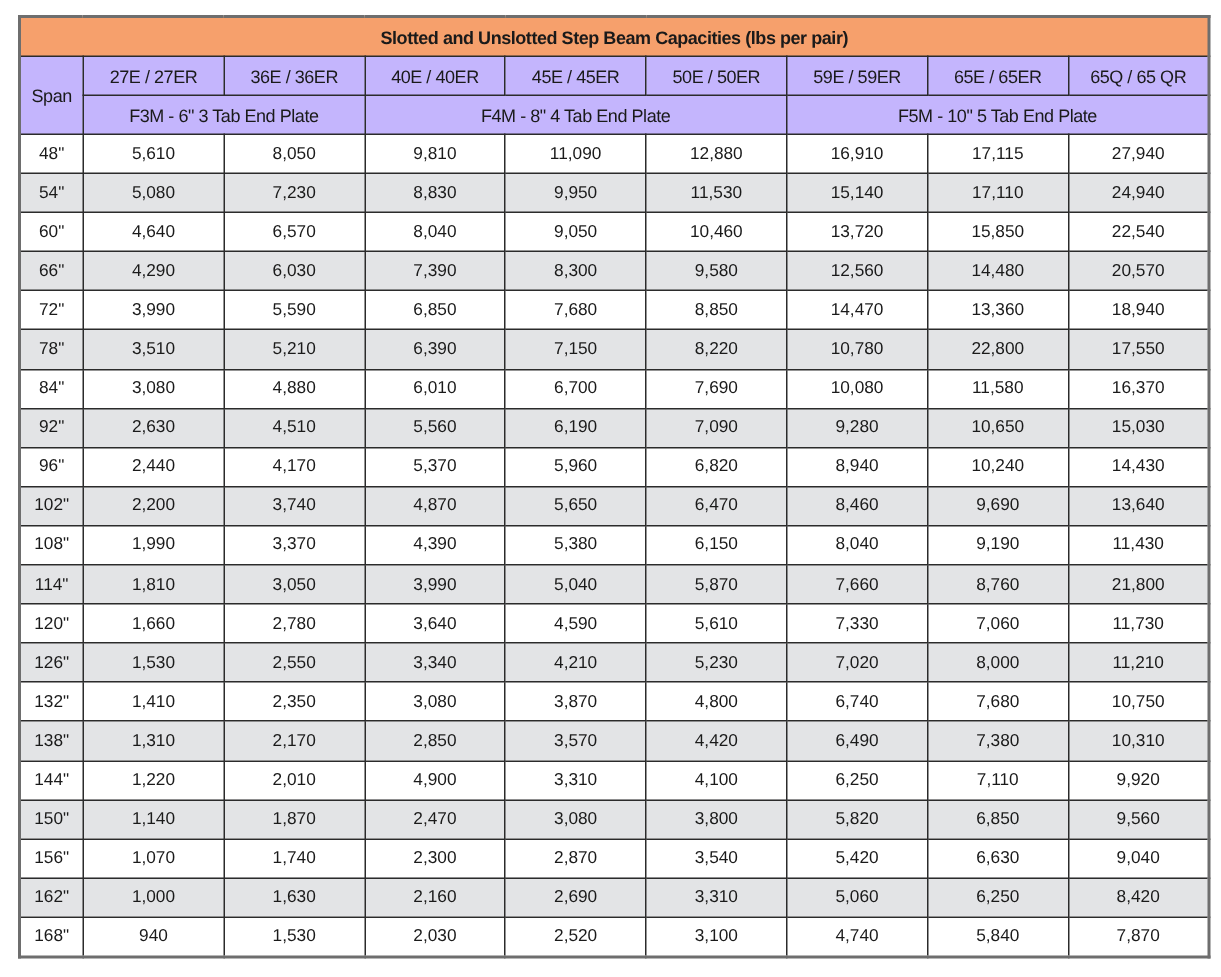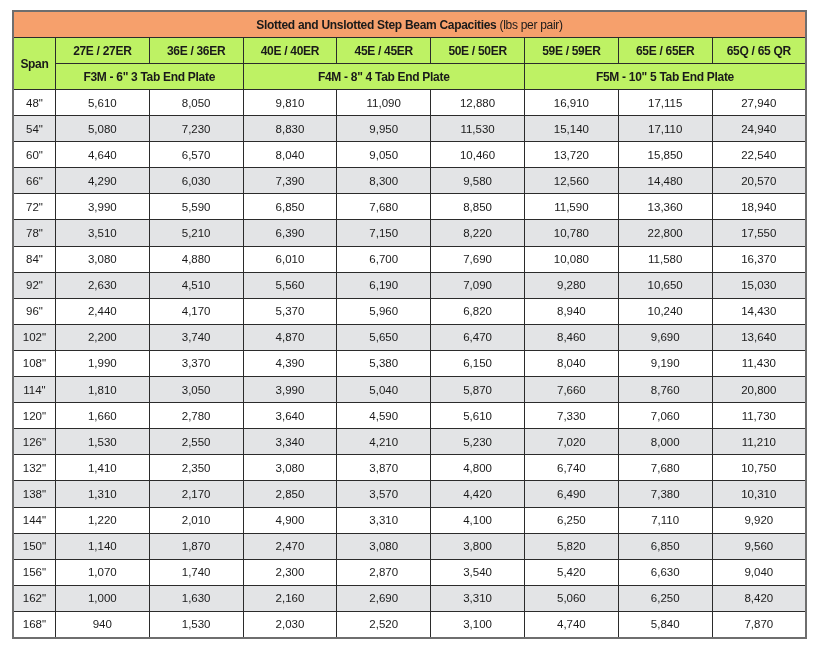--- a/index.html
+++ b/index.html
@@ -1,22 +1,22 @@
 <!DOCTYPE html>
 <html><head>
 <meta charset="utf-8">
 <style>
   html, body { margin: 0; padding: 0; background: #ffffff; }
   body { width: 814px; height: 651px; position: relative; overflow: hidden; font-family: "Liberation Sans", sans-serif; }
   .wrap { position: absolute; left: 12px; top: 10px; width: 795px; }
   table { border-collapse: collapse; width: 795px; table-layout: fixed; font-family: "Liberation Sans", sans-serif; color: #1a1a1a; }
   td, th { border: 1px solid #2b2b2b; text-align: center; padding: 0; }
   .title-row th { background: #f6a06c; height: 25px; font-size: 12px; font-weight: bold; letter-spacing: -0.3px; }
-  .title-row .note { font-weight: normal; text-align: center; }
-  .hdr th { background: #bef264; font-size: 12px; font-weight: bold; letter-spacing: -0.3px; }
+  .title-row .note { font-weight: bold; text-align: center; }
+  .hdr th { background: #c4b5fd; font-size: 12px; font-weight: normal; letter-spacing: -0.3px; }
   .hdr1 th { height: 25px; }
   .hdr2 th { height: 25px; }
   .span-h { font-size: 12px; margin-left: 30px; }
   tbody td { height: 25.1px; font-size: 11.5px; font-weight: normal; }
   tbody tr:nth-child(even) td { background: #e3e4e6; }
   tbody tr:nth-child(odd) td { background: #ffffff; }
   tbody td.span-cell { border-right: 1px solid #2b2b2b; }
   col.c-span { width: 42px; }
   col.c-val { width: 92.9px; }
   .outer { border: 2px solid #6e6e6e; }
@@ -103,21 +103,21 @@
           <td>14,480</td>
           <td>20,570</td>
         </tr>
         <tr>
           <td class="span-cell">72"</td>
           <td>3,990</td>
           <td>5,590</td>
           <td>6,850</td>
           <td>7,680</td>
           <td>8,850</td>
-          <td>11,590</td>
+          <td>14,470</td>
           <td>13,360</td>
           <td>18,940</td>
         </tr>
         <tr>
           <td class="span-cell">78"</td>
           <td>3,510</td>
           <td>5,210</td>
           <td>6,390</td>
           <td>7,150</td>
           <td>8,220</td>
@@ -182,21 +182,21 @@
         </tr>
         <tr>
           <td class="span-cell">114"</td>
           <td>1,810</td>
           <td>3,050</td>
           <td>3,990</td>
           <td>5,040</td>
           <td>5,870</td>
           <td>7,660</td>
           <td>8,760</td>
-          <td>20,800</td>
+          <td>21,800</td>
         </tr>
         <tr>
           <td class="span-cell">120"</td>
           <td>1,660</td>
           <td>2,780</td>
           <td>3,640</td>
           <td>4,590</td>
           <td>5,610</td>
           <td>7,330</td>
           <td>7,060</td>

